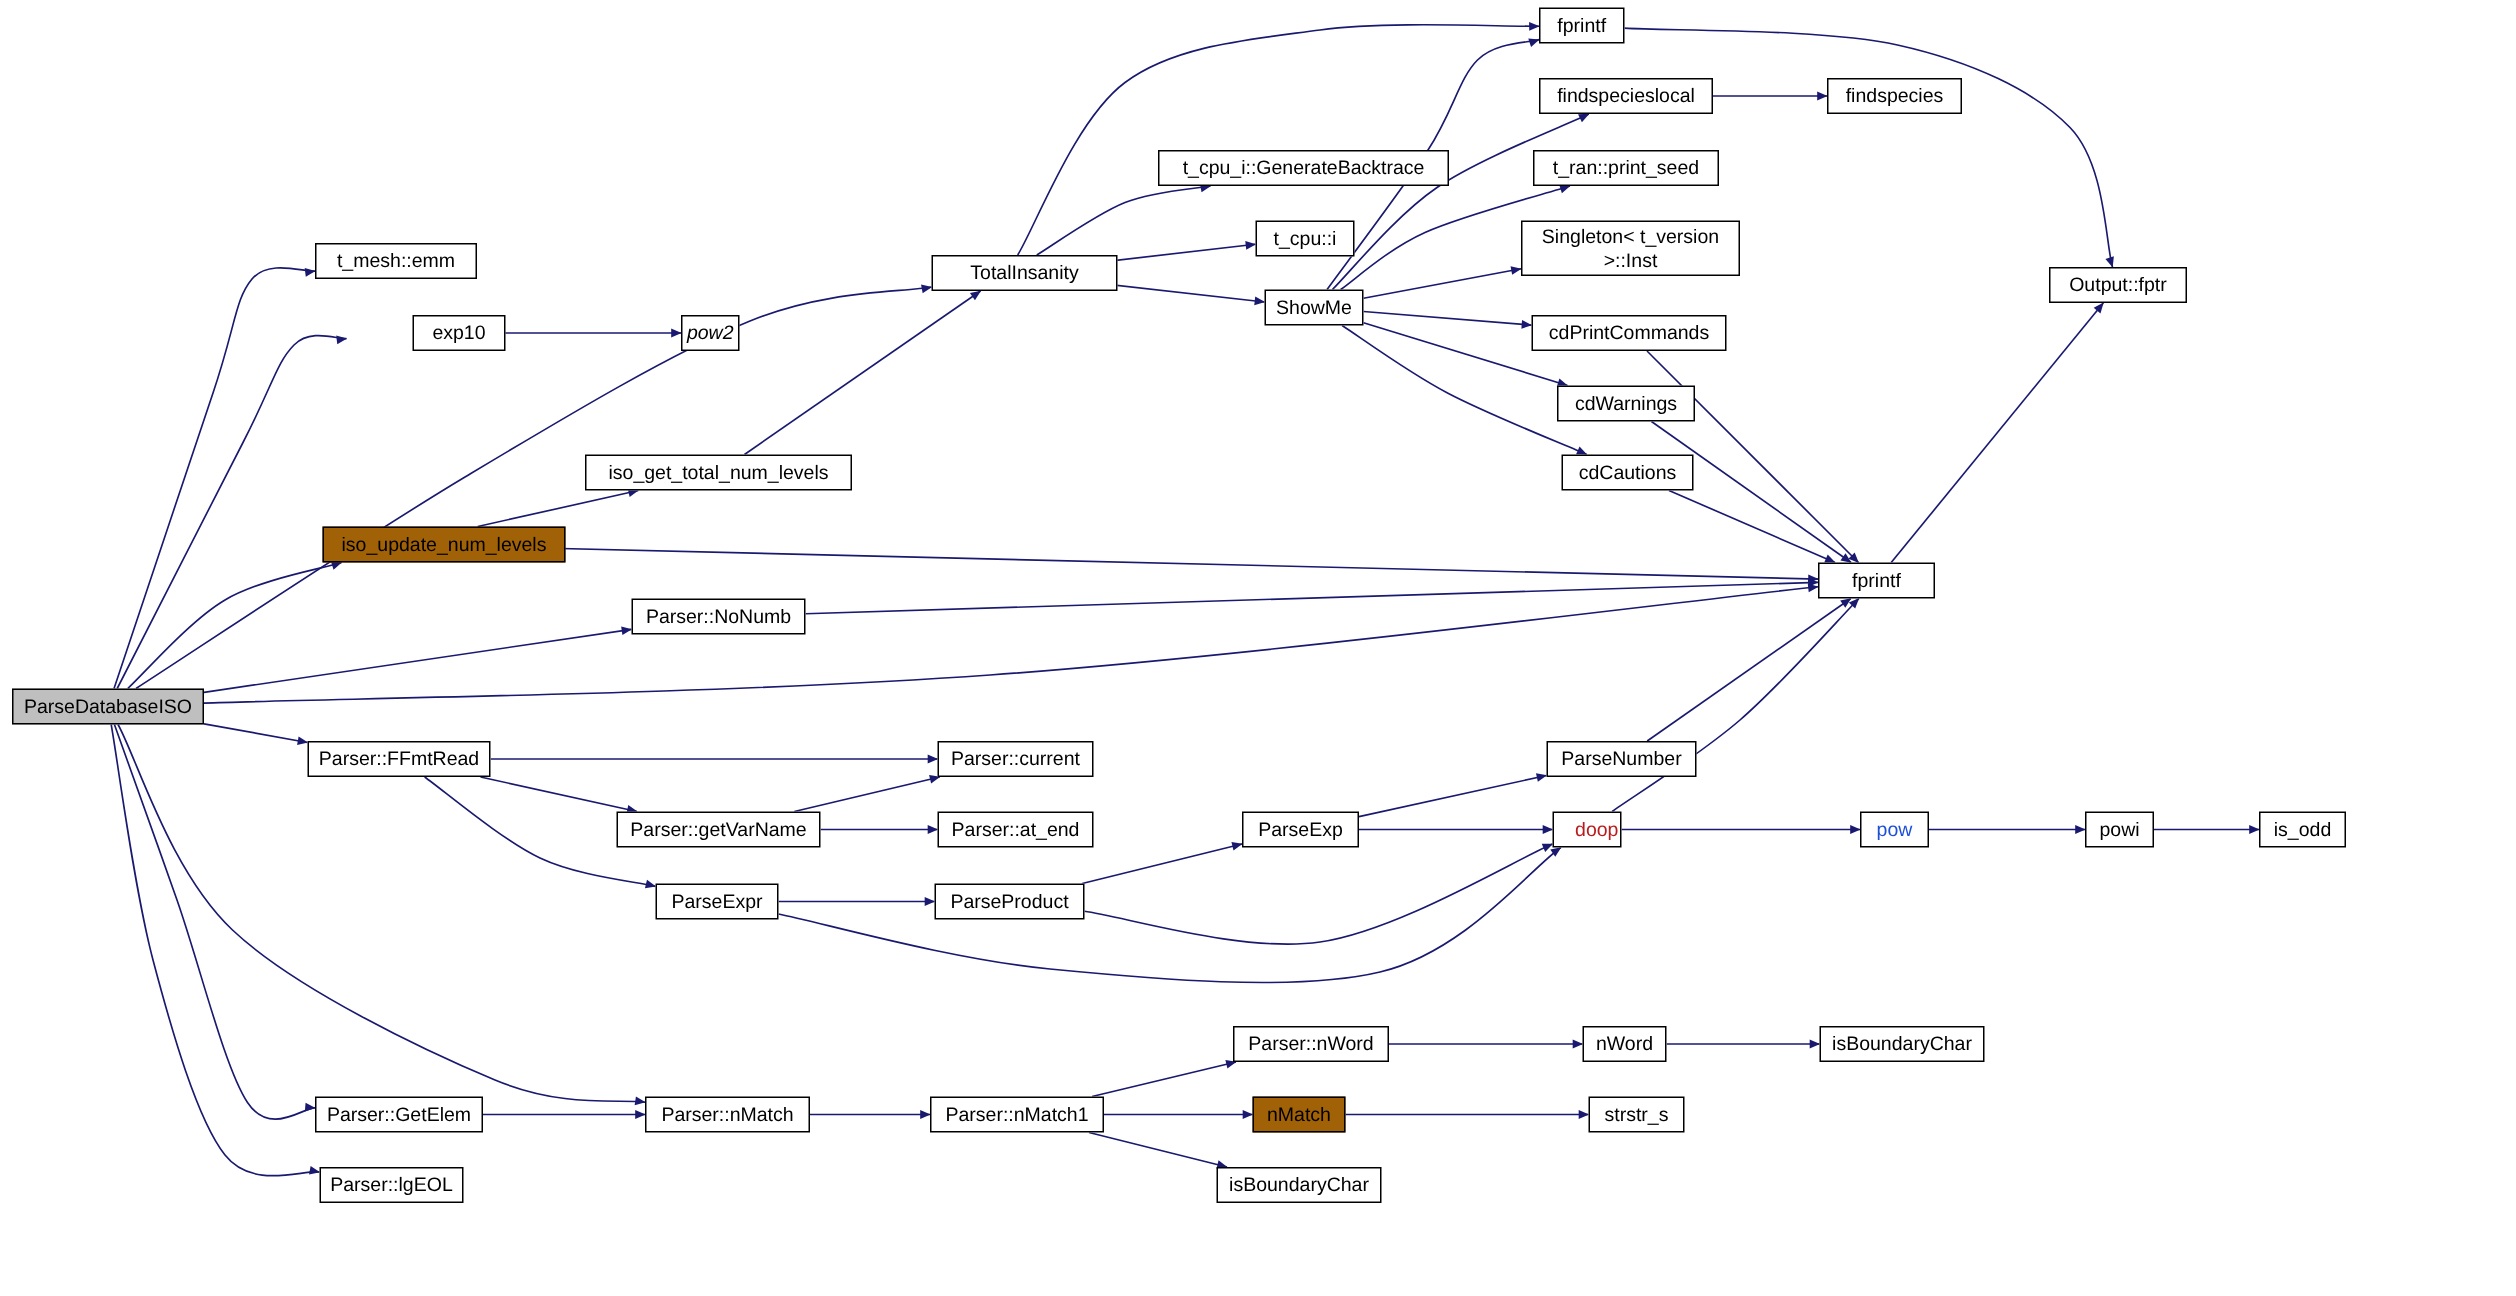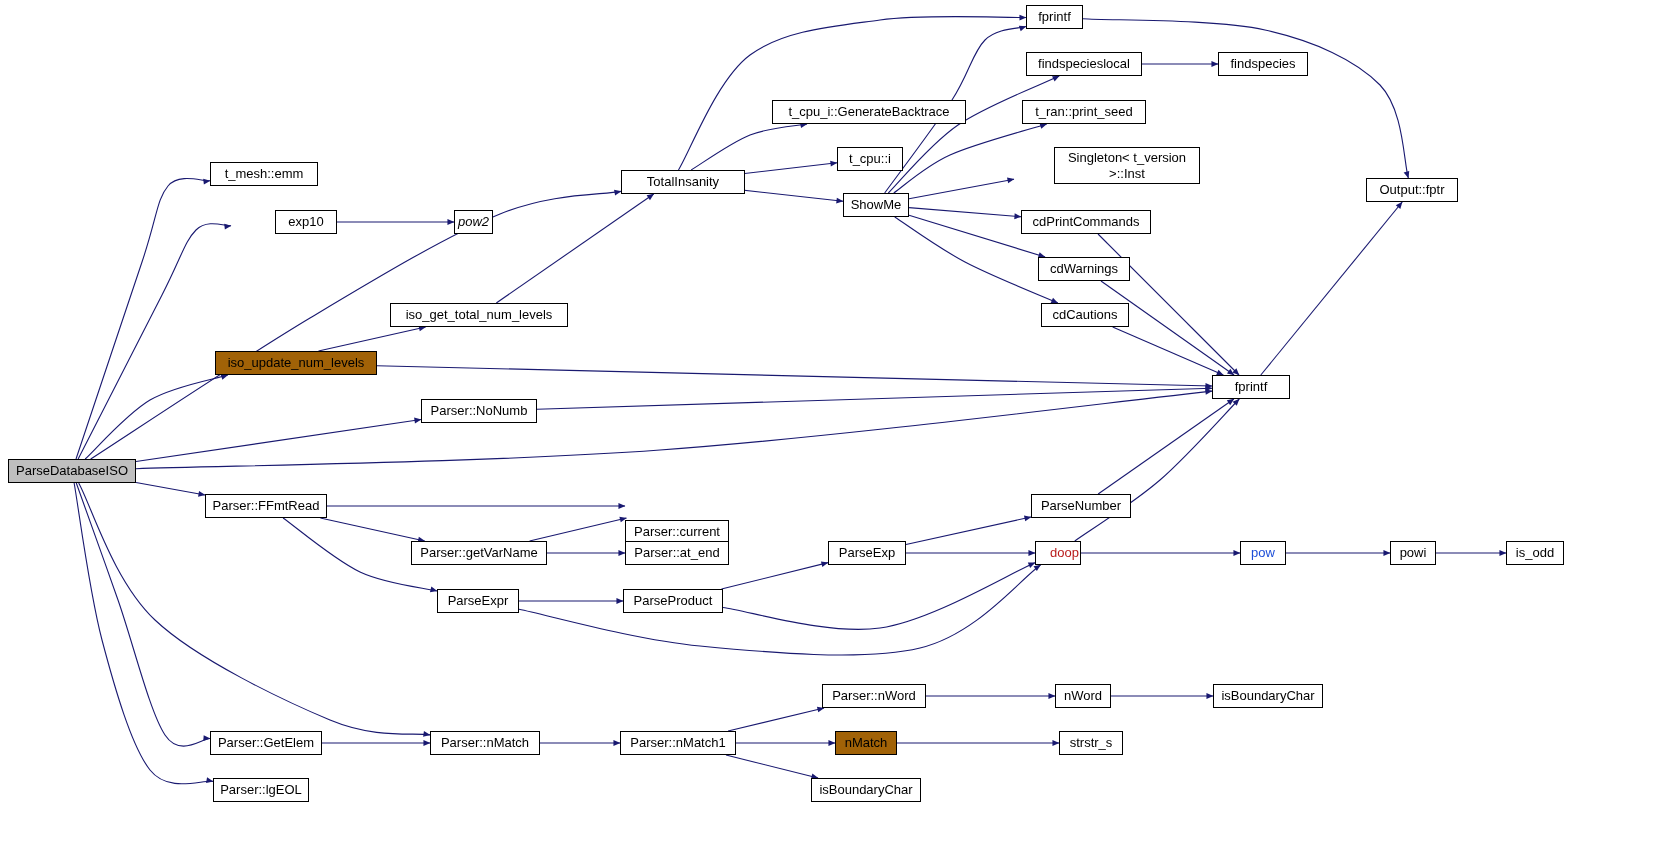--- a/index.html
+++ b/index.html
@@ -82,32 +82,32 @@
     <div class="node" style="left: 231px; top: 210px; width: 62px; height: 24px; border: 1px solid rgb(0, 0, 0); color: rgb(0, 0, 0); background: rgb(255, 255, 255); margin-left: 44px;"><span>exp10</span></div>
     <div class="node" style="left: 454px; top: 210px; width: 39px; height: 24px; border: 1px solid rgb(0, 0, 0); color: rgb(0, 0, 0); background: rgb(255, 255, 255); font-style: italic;"><span>pow2</span></div>
     <div class="node" style="left: 621px; top: 170px; width: 124px; height: 24px; border: 1px solid rgb(0, 0, 0); color: rgb(0, 0, 0); background: rgb(255, 255, 255);"><span>TotalInsanity</span></div>
     <div class="node" style="left: 772px; top: 100px; width: 194px; height: 24px; border: 1px solid rgb(0, 0, 0); color: rgb(0, 0, 0); background: rgb(255, 255, 255);"><span>t_cpu_i::GenerateBacktrace</span></div>
     <div class="node" style="left: 837px; top: 147px; width: 66px; height: 24px; border: 1px solid rgb(0, 0, 0); color: rgb(0, 0, 0); background: rgb(255, 255, 255);"><span>t_cpu::i</span></div>
     <div class="node" style="left: 843px; top: 193px; width: 66px; height: 24px; border: 1px solid rgb(0, 0, 0); color: rgb(0, 0, 0); background: rgb(255, 255, 255);"><span>ShowMe</span></div>
     <div class="node" style="left: 1026px; top: 5px; width: 57px; height: 24px; border: 1px solid rgb(0, 0, 0); color: rgb(0, 0, 0); background: rgb(255, 255, 255);"><span>fprintf</span></div>
     <div class="node" style="left: 1026px; top: 52px; width: 116px; height: 24px; border: 1px solid rgb(0, 0, 0); color: rgb(0, 0, 0); background: rgb(255, 255, 255);"><span>findspecieslocal</span></div>
     <div class="node" style="left: 1218px; top: 52px; width: 90px; height: 24px; border: 1px solid rgb(0, 0, 0); color: rgb(0, 0, 0); background: rgb(255, 255, 255);"><span>findspecies</span></div>
     <div class="node" style="left: 1022px; top: 100px; width: 124px; height: 24px; border: 1px solid rgb(0, 0, 0); color: rgb(0, 0, 0); background: rgb(255, 255, 255);"><span>t_ran::print_seed</span></div>
-    <div class="node" style="left: 1014px; top: 147px; width: 146px; height: 37px; border: 1px solid rgb(0, 0, 0); color: rgb(0, 0, 0); background: rgb(255, 255, 255); margin-left: 40px;"><span>Singleton&lt; t_version
+    <div class="node" style="left: 1014px; top: 147px; width: 146px; height: 37px; border: 1px solid rgb(0, 0, 0); color: rgb(0, 0, 0); background: rgb(255, 255, 255);"><span>Singleton&lt; t_version
 &gt;::Inst</span></div>
     <div class="node" style="left: 1021px; top: 210px; width: 130px; height: 24px; border: 1px solid rgb(0, 0, 0); color: rgb(0, 0, 0); background: rgb(255, 255, 255);"><span>cdPrintCommands</span></div>
     <div class="node" style="left: 1038px; top: 257px; width: 92px; height: 24px; border: 1px solid rgb(0, 0, 0); color: rgb(0, 0, 0); background: rgb(255, 255, 255);"><span>cdWarnings</span></div>
     <div class="node" style="left: 1041px; top: 303px; width: 88px; height: 24px; border: 1px solid rgb(0, 0, 0); color: rgb(0, 0, 0); background: rgb(255, 255, 255);"><span>cdCautions</span></div>
     <div class="node" style="left: 1366px; top: 178px; width: 92px; height: 24px; border: 1px solid rgb(0, 0, 0); color: rgb(0, 0, 0); background: rgb(255, 255, 255);"><span>Output::fptr</span></div>
     <div class="node" style="left: 1212px; top: 375px; width: 78px; height: 24px; border: 1px solid rgb(0, 0, 0); color: rgb(0, 0, 0); background: rgb(255, 255, 255);"><span>fprintf</span></div>
     <div class="node" style="left: 390px; top: 303px; width: 178px; height: 24px; border: 1px solid rgb(0, 0, 0); color: rgb(0, 0, 0); background: rgb(255, 255, 255);"><span>iso_get_total_num_levels</span></div>
     <div class="node" style="left: 184px; top: 351px; width: 162px; height: 24px; border: 1px solid rgb(0, 0, 0); color: rgb(0, 0, 0); background: #a16207; margin-left: 31px;"><span>iso_update_num_levels</span></div>
     <div class="node" style="left: 421px; top: 399px; width: 116px; height: 24px; border: 1px solid rgb(0, 0, 0); color: rgb(0, 0, 0); background: rgb(255, 255, 255);"><span>Parser::NoNumb</span></div>
     <div class="node" style="left: 205px; top: 494px; width: 122px; height: 24px; border: 1px solid rgb(0, 0, 0); color: rgb(0, 0, 0); background: rgb(255, 255, 255);"><span>Parser::FFmtRead</span></div>
-    <div class="node" style="left: 625px; top: 520px; width: 104px; height: 24px; border: 1px solid rgb(0, 0, 0); color: rgb(0, 0, 0); background: rgb(255, 255, 255);"><span>Parser::current</span></div>
+    <div class="node" style="left: 625px; top: 494px; width: 104px; height: 24px; border: 1px solid rgb(0, 0, 0); color: rgb(0, 0, 0); background: rgb(255, 255, 255);"><span>Parser::current</span></div>
     <div class="node" style="left: 1031px; top: 494px; width: 100px; height: 24px; border: 1px solid rgb(0, 0, 0); color: rgb(0, 0, 0); background: rgb(255, 255, 255);"><span>ParseNumber</span></div>
     <div class="node" style="left: 411px; top: 541px; width: 136px; height: 24px; border: 1px solid rgb(0, 0, 0); color: rgb(0, 0, 0); background: rgb(255, 255, 255);"><span>Parser::getVarName</span></div>
     <div class="node" style="left: 625px; top: 541px; width: 104px; height: 24px; border: 1px solid rgb(0, 0, 0); color: rgb(0, 0, 0); background: rgb(255, 255, 255);"><span>Parser::at_end</span></div>
     <div class="node" style="left: 828px; top: 541px; width: 78px; height: 24px; border: 1px solid rgb(0, 0, 0); color: rgb(0, 0, 0); background: rgb(255, 255, 255);"><span>ParseExp</span></div>
     <div class="node" style="left: 1035px; top: 541px; width: 46px; height: 24px; border: 1px solid rgb(0, 0, 0); color: #b91c1c; background: rgb(255, 255, 255); padding-left: 13px;"><span>doop</span></div>
     <div class="node" style="left: 1240px; top: 541px; width: 46px; height: 24px; border: 1px solid rgb(0, 0, 0); color: #1d4ed8; background: rgb(255, 255, 255);"><span>pow</span></div>
     <div class="node" style="left: 1390px; top: 541px; width: 46px; height: 24px; border: 1px solid rgb(0, 0, 0); color: rgb(0, 0, 0); background: rgb(255, 255, 255);"><span>powi</span></div>
     <div class="node" style="left: 1506px; top: 541px; width: 58px; height: 24px; border: 1px solid rgb(0, 0, 0); color: rgb(0, 0, 0); background: rgb(255, 255, 255);"><span>is_odd</span></div>
     <div class="node" style="left: 437px; top: 589px; width: 82px; height: 24px; border: 1px solid rgb(0, 0, 0); color: rgb(0, 0, 0); background: rgb(255, 255, 255);"><span>ParseExpr</span></div>
     <div class="node" style="left: 623px; top: 589px; width: 100px; height: 24px; border: 1px solid rgb(0, 0, 0); color: rgb(0, 0, 0); background: rgb(255, 255, 255);"><span>ParseProduct</span></div>

